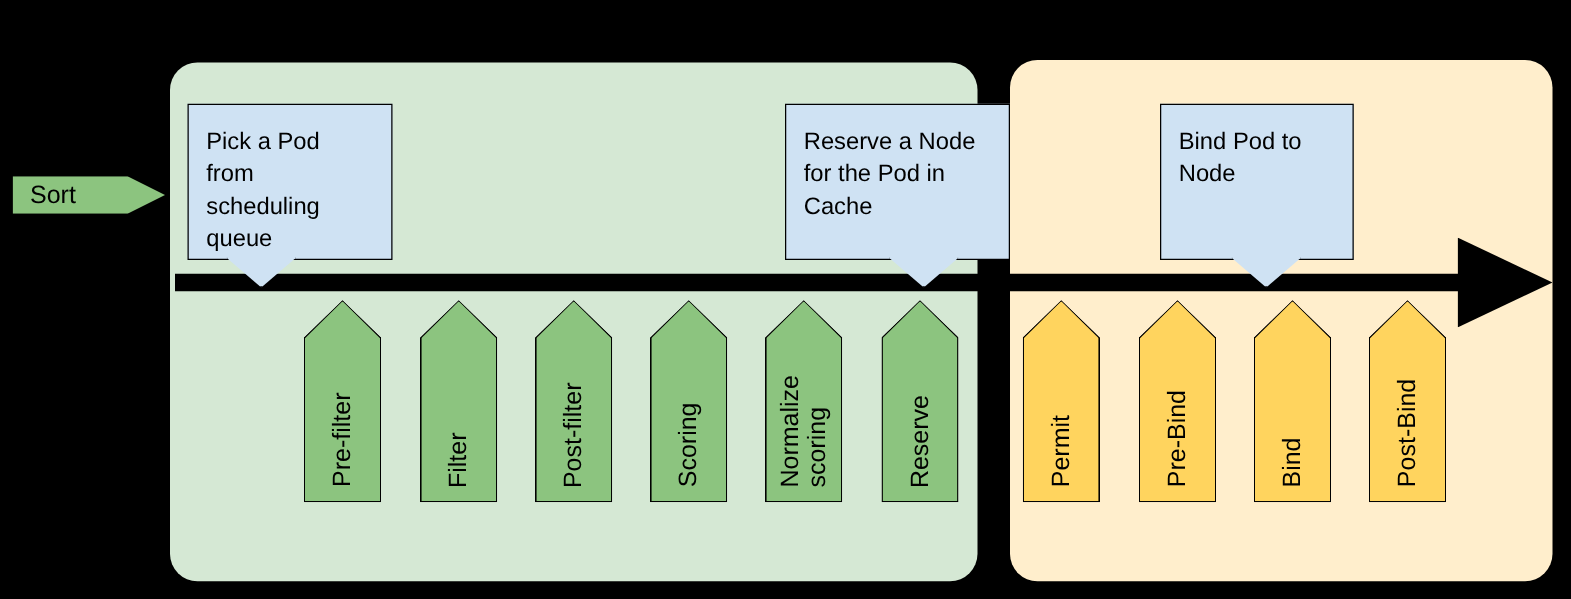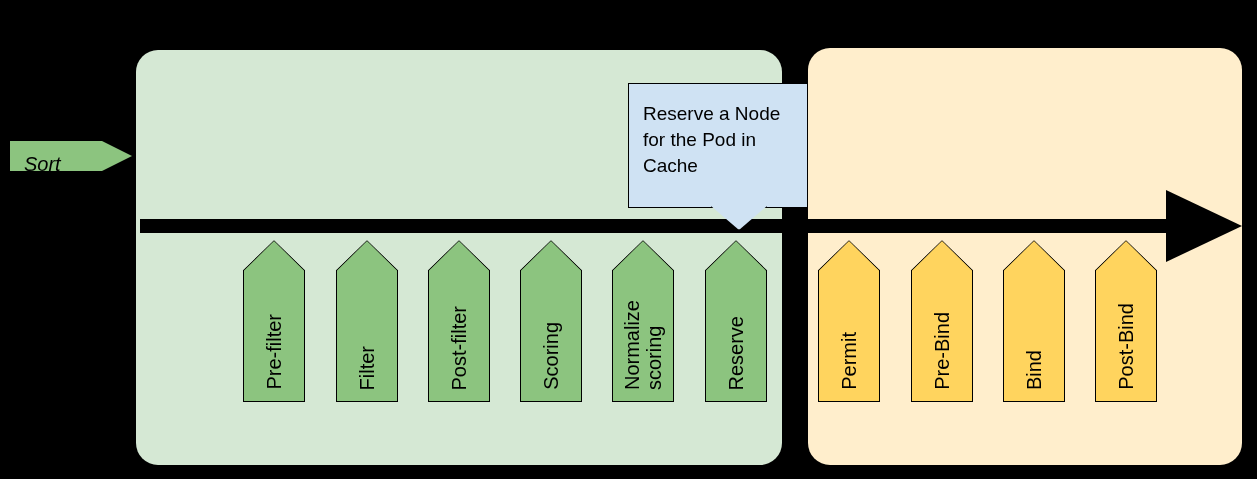--- a/index.html
+++ b/index.html
@@ -51,22 +51,21 @@
   
   #sort-arrow {
     position: absolute;
     left: 10px;
     top: 136px;
     width: 122px;
     height: 40px;
     background: #8cc47f;
     clip-path: polygon(0 5px, 92px 5px, 122px 20px, 92px 35px, 0 35px);
     display: flex;
-    align-items: flex-end;
-    font-style: italic;
+    align-items: center;
   }
   #sort-arrow .sort-label {
     padding-left: 14px;
     font-size: 20px;
     color: #000000;
   }
 
   
   #timeline-bar {
     position: absolute;
@@ -220,18 +219,26 @@
     <div class="outline"></div>
     <div class="fill"></div>
     <div class="plugin-label">Bind</div>
   </div>
   <div class="plugin-arrow yellow" style="left:1095px">
     <div class="outline"></div>
     <div class="fill"></div>
     <div class="plugin-label">Post-Bind</div>
   </div>
 
+  <div class="callout" id="callout-pick">
+    <span>Pick a Pod from scheduling queue</span>
+    <div class="tail"></div>
+  </div>
   <div class="callout" id="callout-reserve">
     <span>Reserve a Node for the Pod in Cache</span>
     <div class="tail"></div>
   </div>
+  <div class="callout" id="callout-bind">
+    <span>Bind Pod to Node</span>
+    <div class="tail"></div>
+  </div>
 
 </div>
 
 </body></html>

